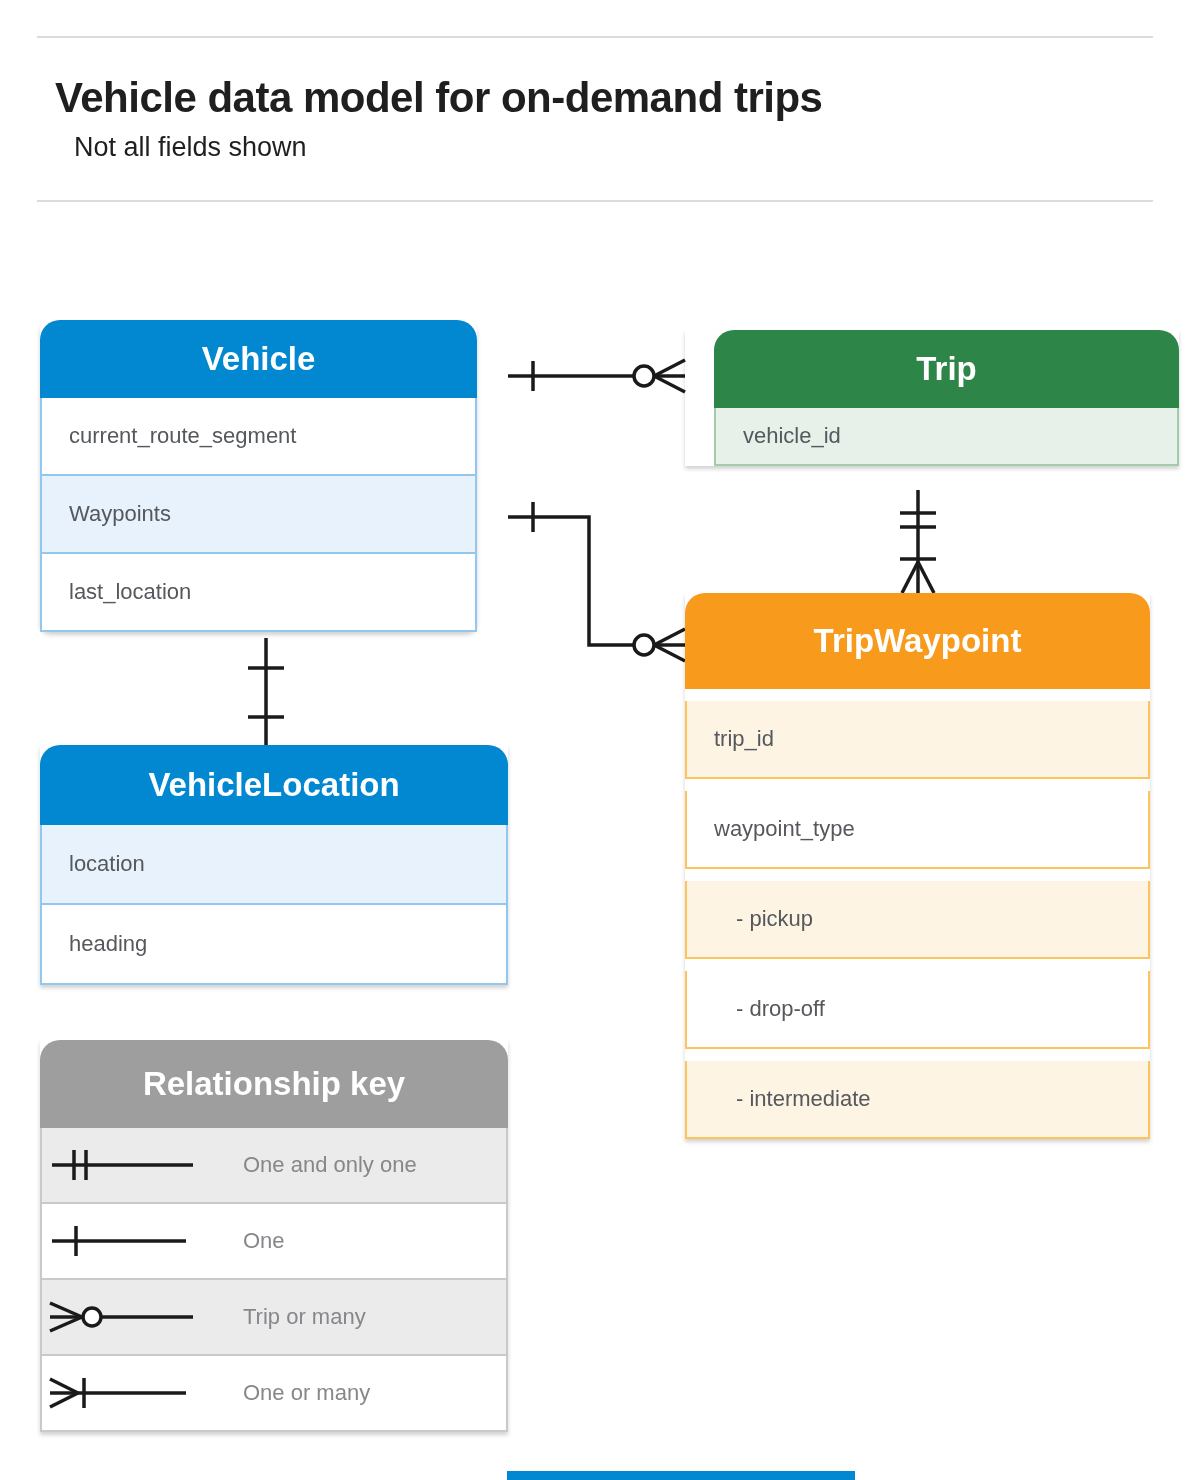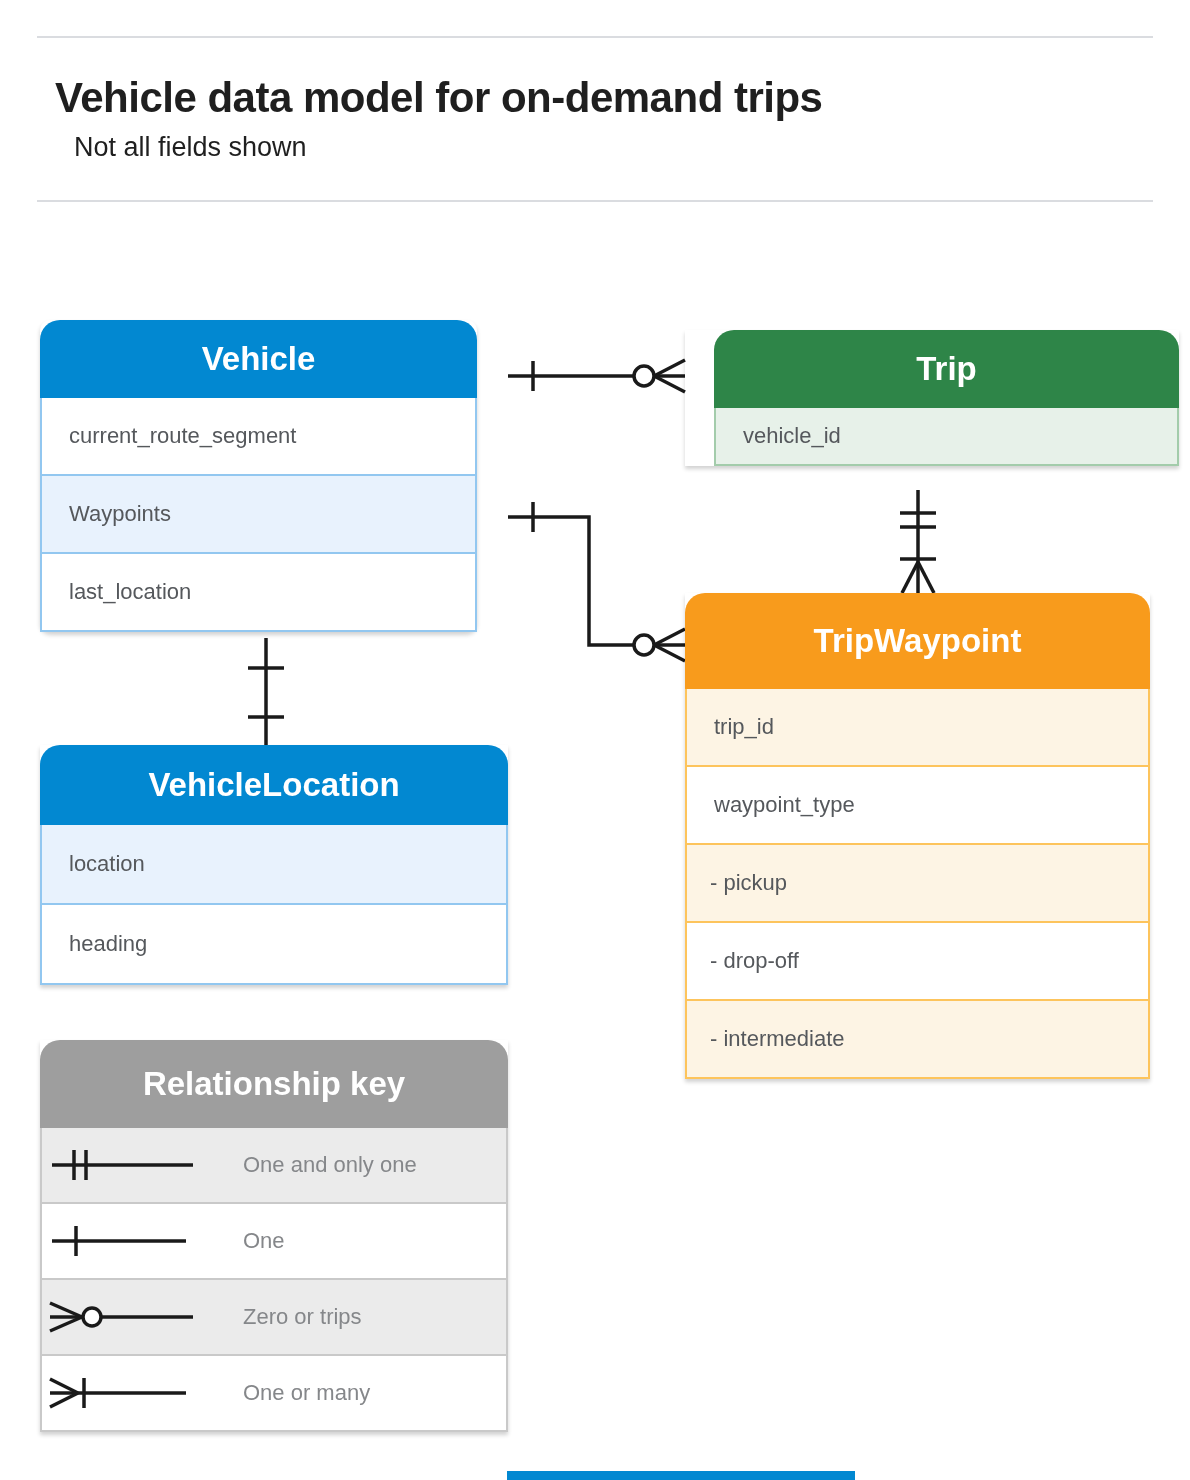--- a/index.html
+++ b/index.html
@@ -7,32 +7,32 @@
   .divider{position:absolute;height:2px;background:var(--divider,#dadce0);}
   .page-title{position:absolute;left:55px;top:74px;font-size:42px;font-weight:bold;color:var(--heading_text,#1f1f1f);letter-spacing:-0.5px;text-align:right;}
   .page-subtitle{position:absolute;left:38px;top:132px;font-size:27px;color:var(--heading_text,#1f1f1f);margin-left:36px;}
   .conn-svg{position:absolute;left:0;top:0;z-index:1;}
   .table{position:absolute;z-index:2;box-shadow:0 3px 4px rgba(0,0,0,0.18);}
   .thead{height:78px;border-radius:20px 20px 0 0;display:flex;align-items:center;justify-content:center;
          color:#ffffff;font-size:33px;font-weight:bold;}
   .tbody{background:#ffffff;}
   .trow{height:78px;display:flex;align-items:center;padding-left:27px;font-size:22px;color:var(--text,#55585c);
         border-left:2px solid;border-right:2px solid;border-bottom:2px solid;box-sizing:border-box;}
-  .trow.indent{padding-left:23px;}
+  .trow.indent{padding-left:49px;}
   
   .blue .thead{background:var(--blue,#0288d1);}
   .blue .trow{border-color:var(--blue_border,#92c7f0);}
   .blue .trow.alt{background:var(--blue_row,#e8f2fd);}
   
   .green .thead{background:var(--green,#2e8548);}
   .green .trow{border-color:var(--green_border,#a3ccab);}
   .green .trow.alt{background:var(--green_row,#e7f1e9);}
   
   .orange .thead{background:var(--orange,#f89b1c);}
-  .orange .trow{border-color:var(--orange_border,#fdc45c);}
+  .orange .trow{border-color:var(--orange_border,#fdc45c);margin-top:12px;}
   .orange .trow.alt{background:var(--orange_row,#fdf4e4);}
   
   .gray .thead{background:var(--gray,#9e9e9e);height:88px;}
   .gray .trow{border-color:var(--gray_border,#c9c9c9);height:76px;color:var(--legend_text,#85878a);padding-left:4px;}
   .gray .trow.alt{background:var(--gray_row,#ebebeb);}
   .legend-symbol{width:150px;height:50px;flex:0 0 150px;}
   .legend-label{margin-left:47px;}
   .partial-strip{position:absolute;left:507px;top:1471px;width:348px;height:9px;background:var(--blue,#0288d1);z-index:3;}
 </style>
 </head>
@@ -167,21 +167,21 @@
         <span class="legend-label">One</span>
       </div>
       <div class="trow alt">
         <svg class="legend-symbol" viewBox="0 0 150 50" stroke="#1a1a1a" stroke-width="3.5" fill="none">
           <line x1="36" y1="25" x2="4" y2="11"></line>
           <line x1="36" y1="25" x2="4" y2="39"></line>
           <line x1="4" y1="25" x2="36" y2="25"></line>
           <circle cx="46" cy="25" r="9" fill="#ffffff"></circle>
           <line x1="55" y1="25" x2="147" y2="25"></line>
         </svg>
-        <span class="legend-label">Zero or trips</span>
+        <span class="legend-label">Trip or many</span>
       </div>
       <div class="trow">
         <svg class="legend-symbol" viewBox="0 0 150 50" stroke="#1a1a1a" stroke-width="3.5" fill="none">
           <line x1="32" y1="25" x2="4" y2="11"></line>
           <line x1="32" y1="25" x2="4" y2="39"></line>
           <line x1="38" y1="10" x2="38" y2="40"></line>
           <line x1="4" y1="25" x2="140" y2="25"></line>
         </svg>
         <span class="legend-label">One or many</span>
       </div>

